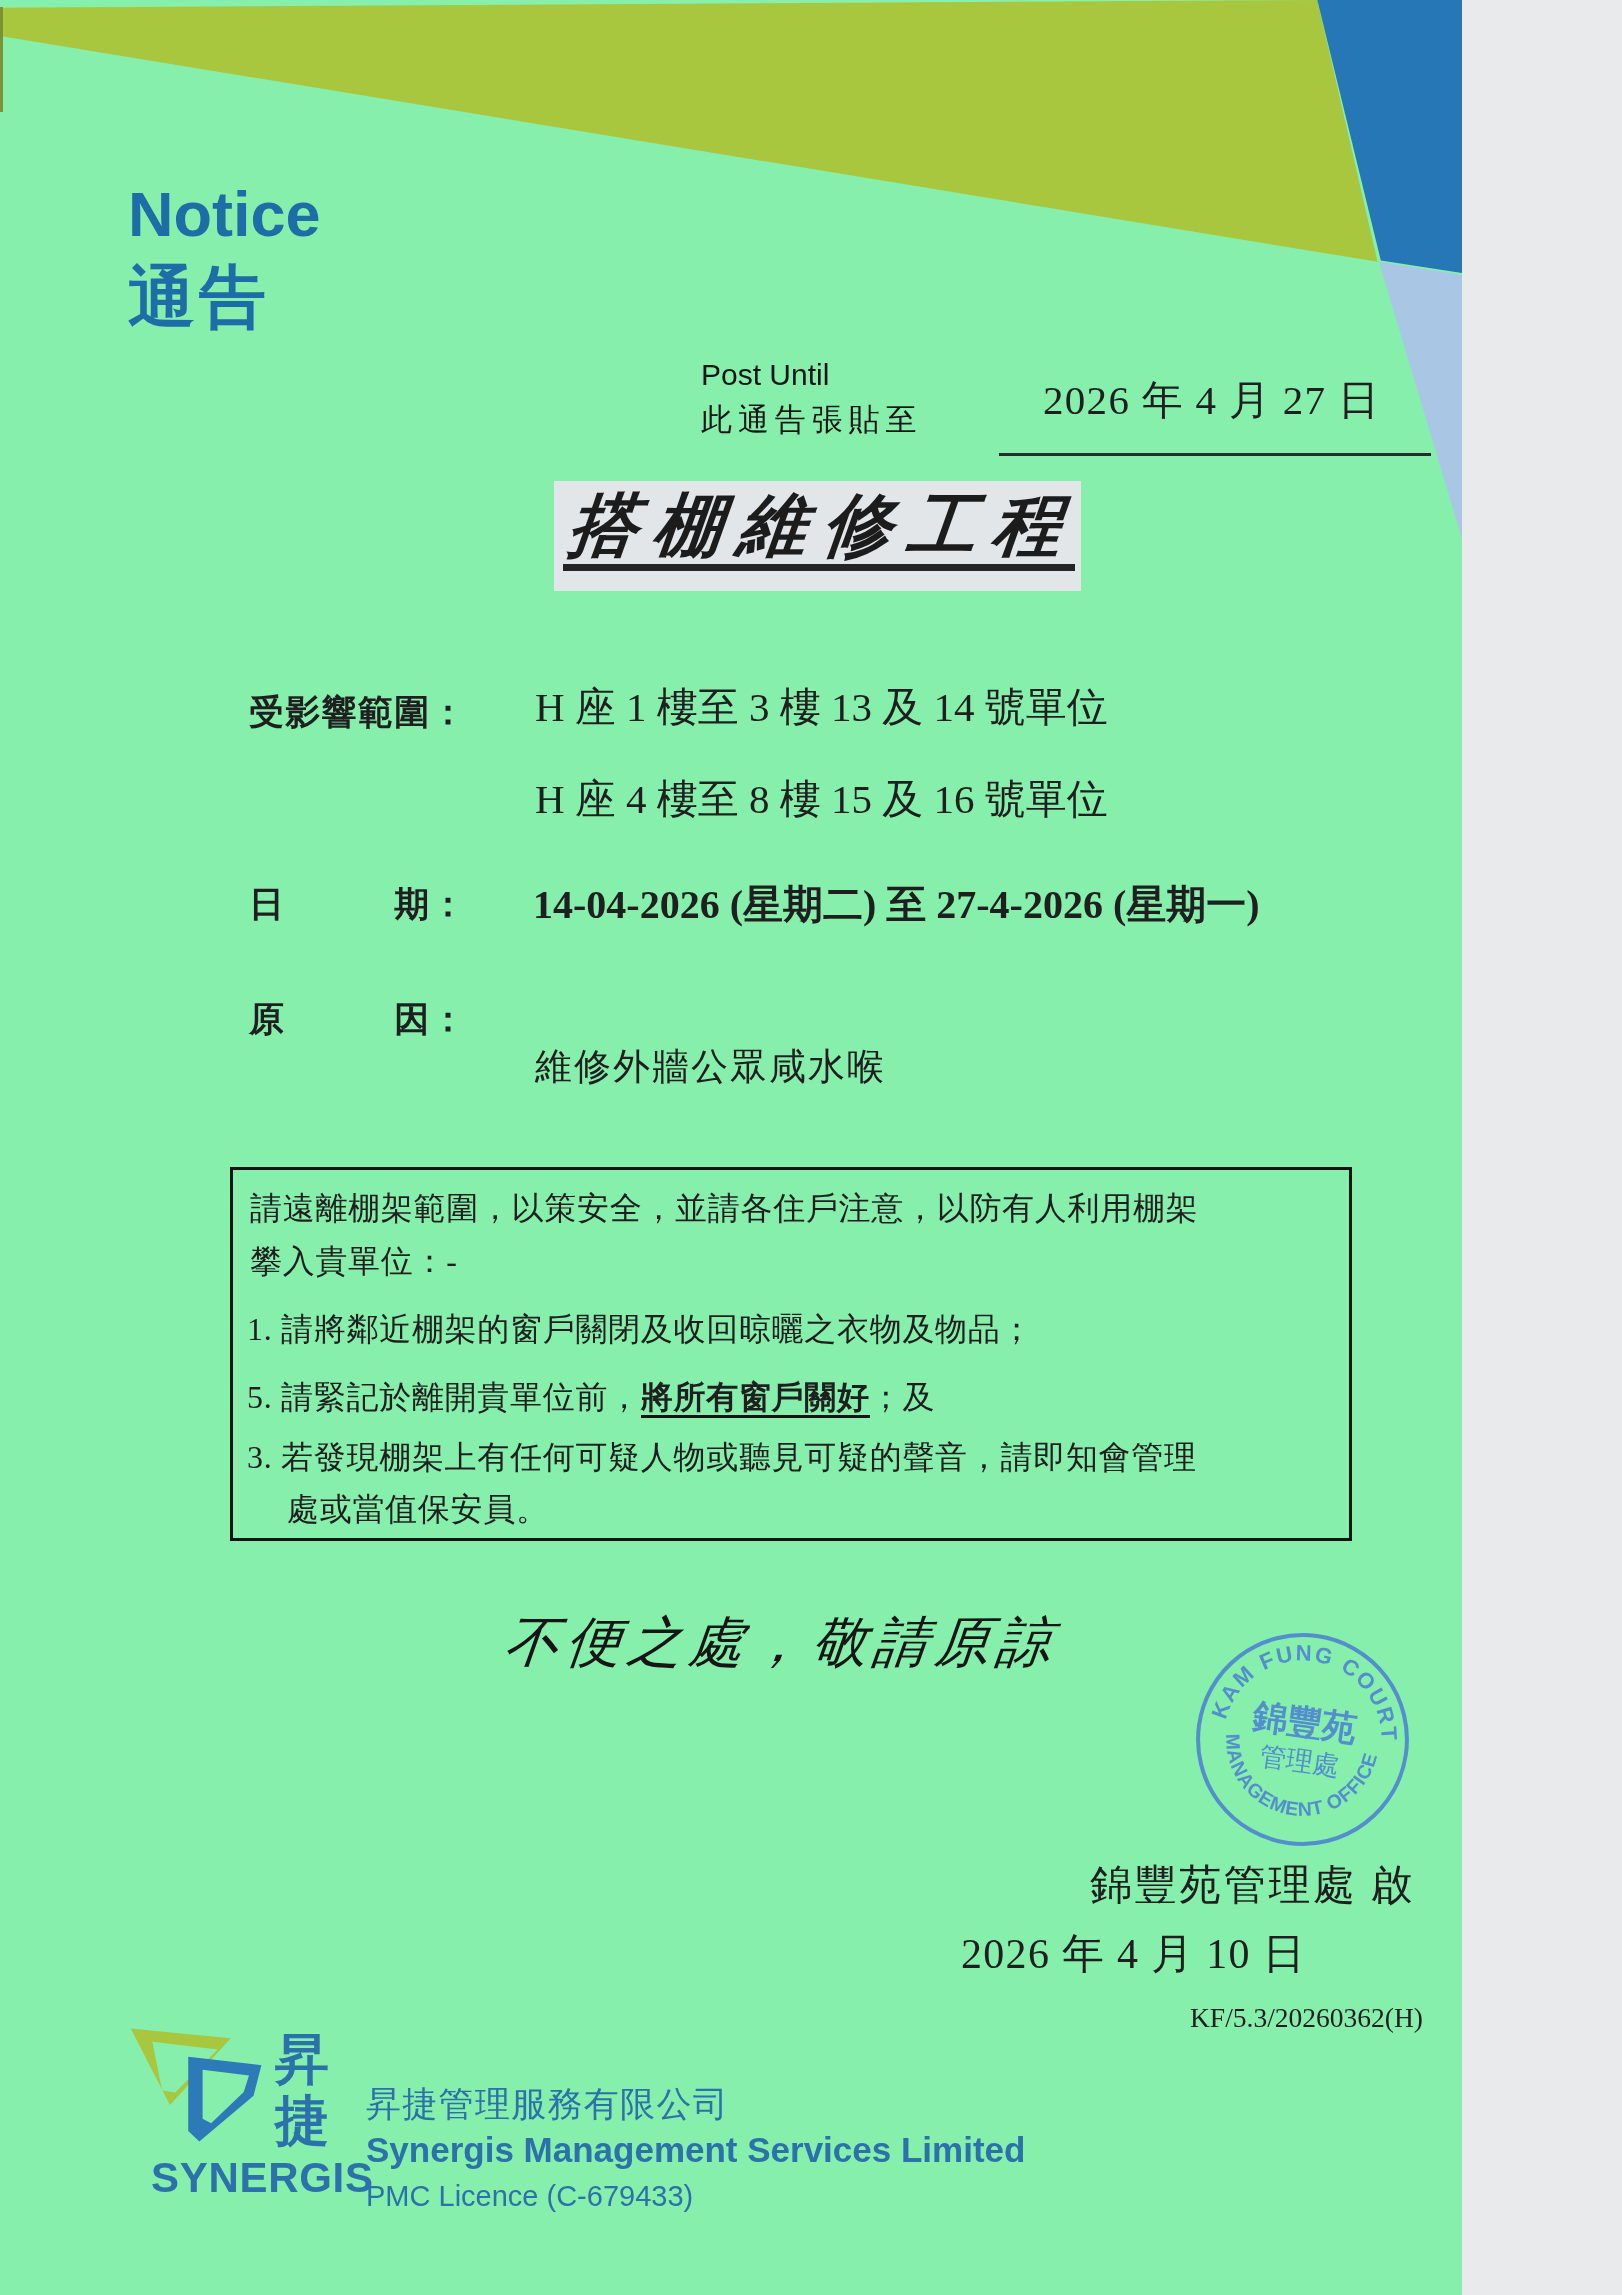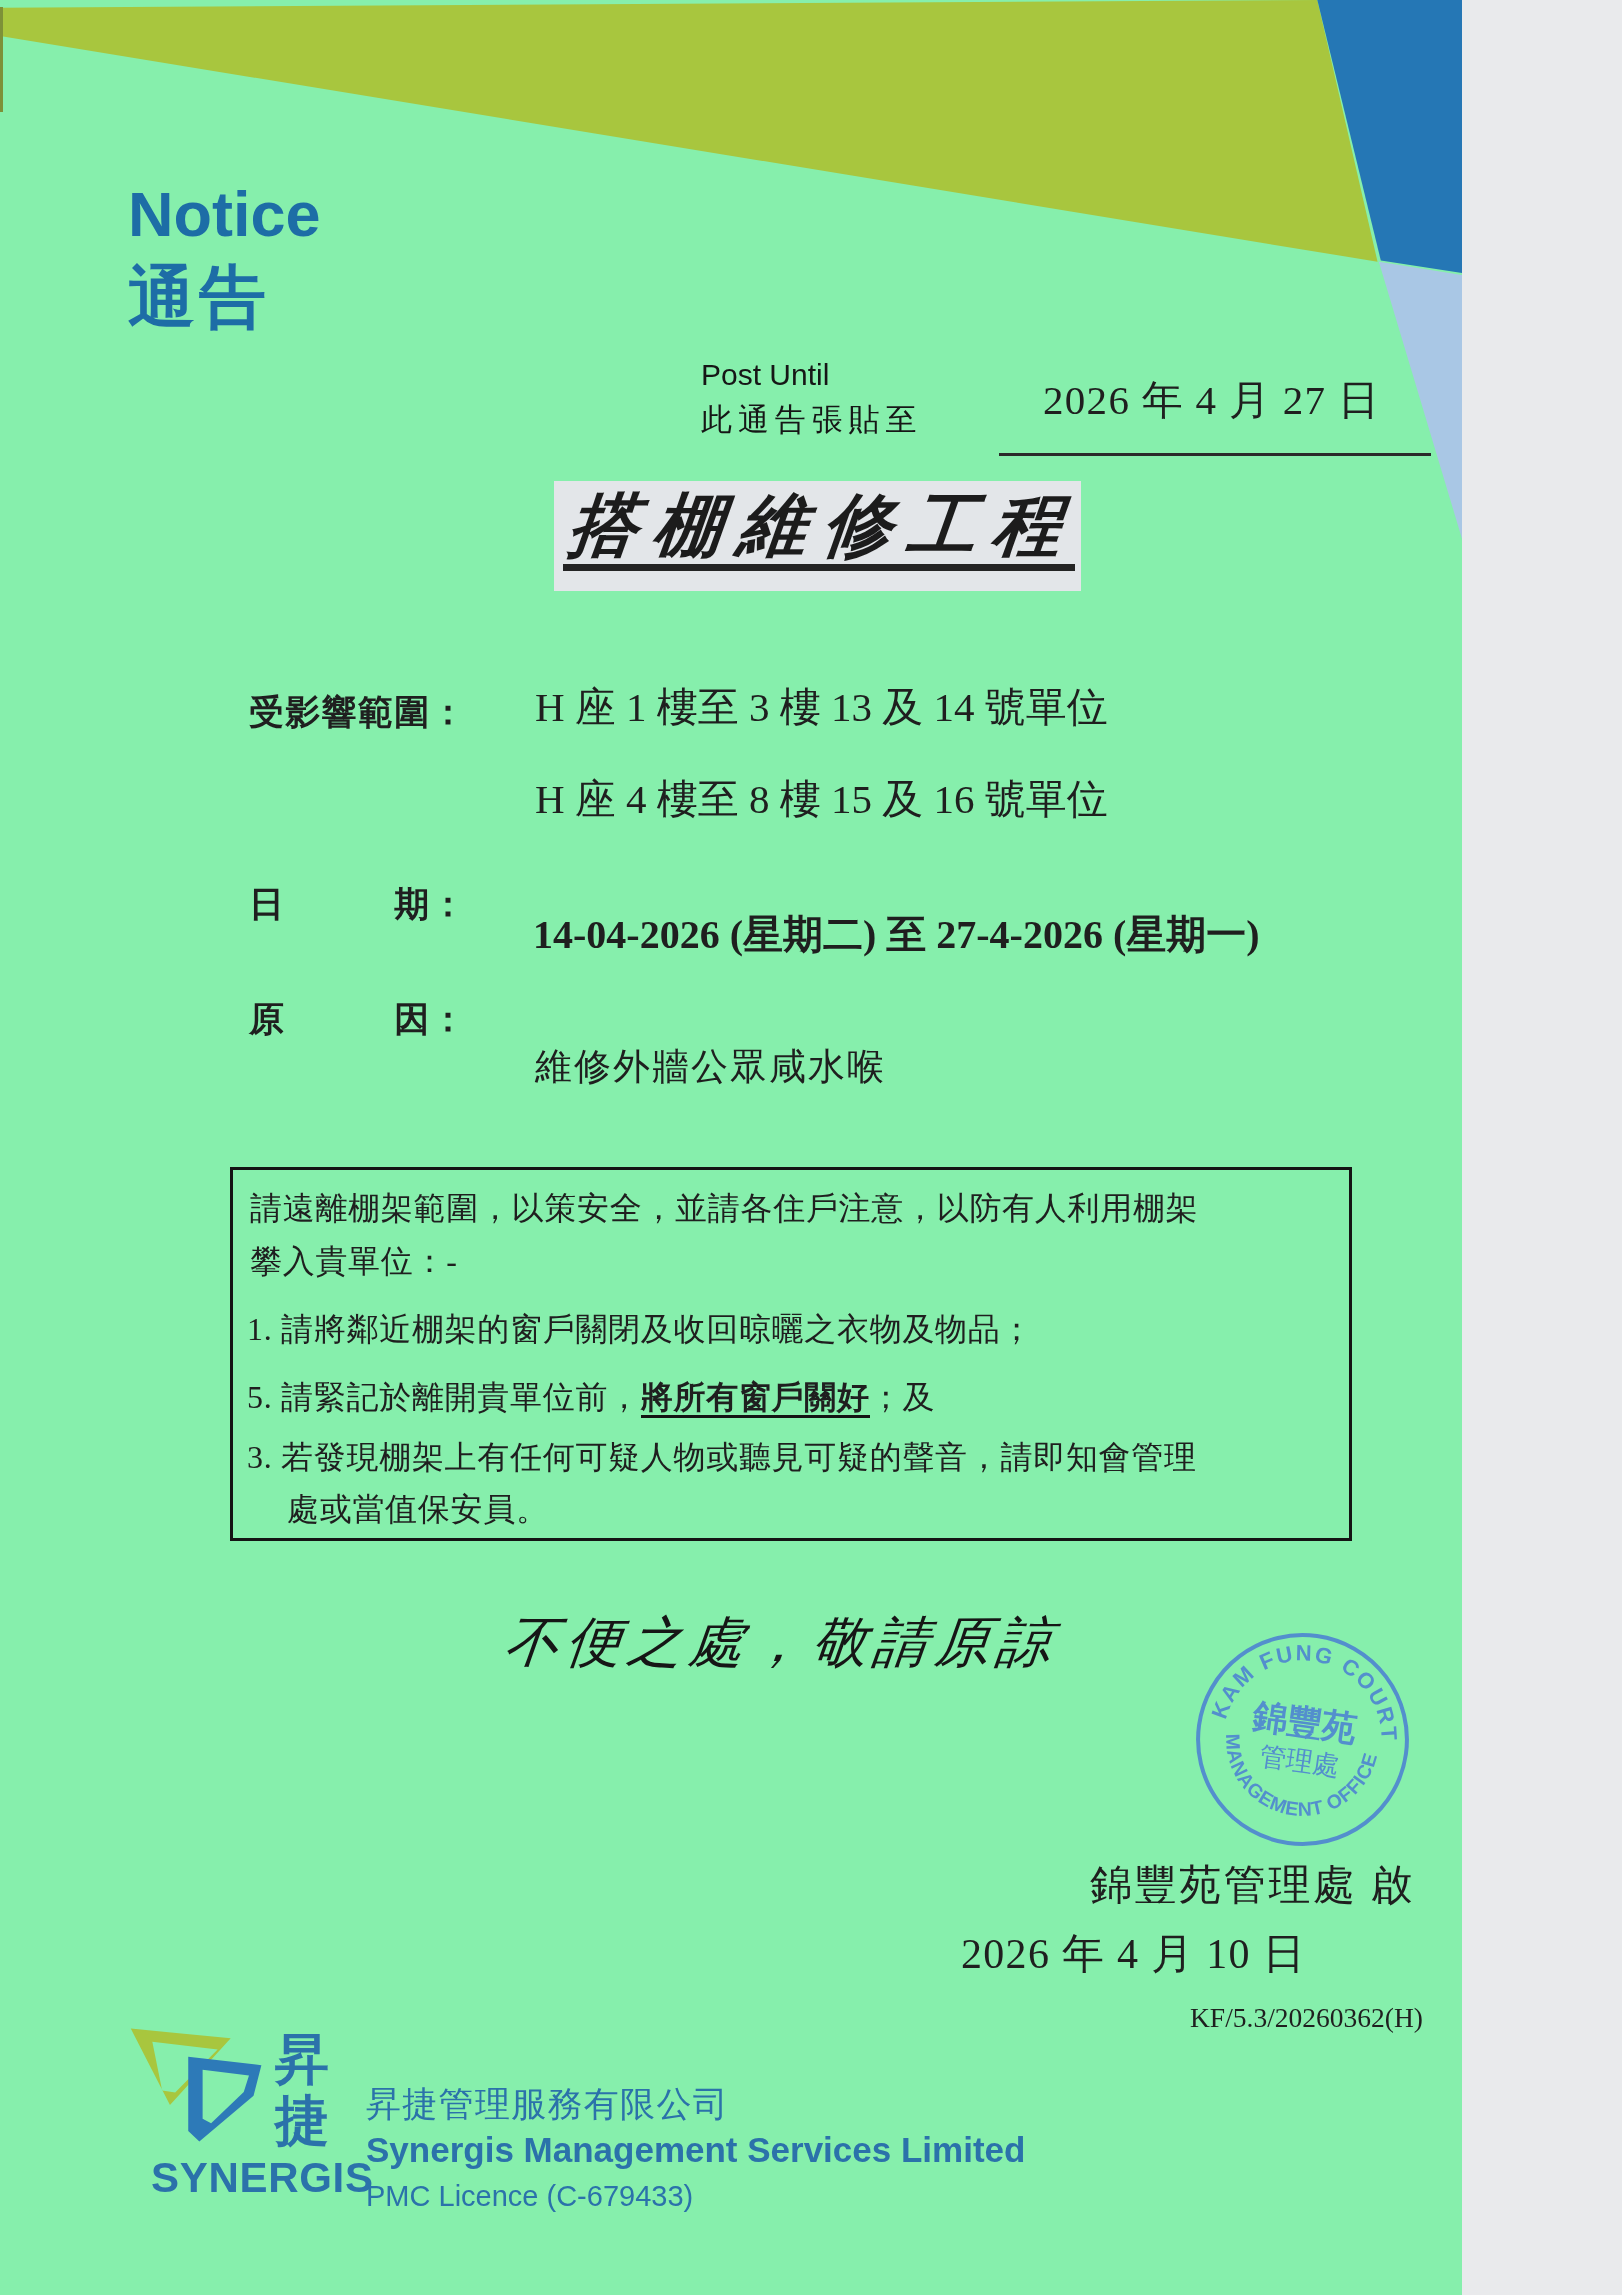--- a/index.html
+++ b/index.html
@@ -24,21 +24,21 @@
   .title-text{left:569px;top:492px;font-size:69px;font-weight:bold;font-style:italic;
               letter-spacing:15.7px;transform:skewX(-6deg);color:#1c1c1c;}
   .title-line{left:563px;top:564px;width:512px;height:6.5px;background:#242424;}
 
   
   .lbl{font-size:35px;font-weight:bold;letter-spacing:1.3px;}
   .affected-lbl{left:249px;top:695px;}
   .affected-1{left:535px;top:687px;font-size:41px;}
   .affected-2{left:535px;top:779px;font-size:41px;}
   .date-lbl{left:249px;top:887px;}
-  .date-val{left:533px;top:915px;font-size:40px;font-weight:bold;}
+  .date-val{left:533px;top:885px;font-size:40px;font-weight:bold;}
   .reason-lbl{left:249px;top:1002px;}
   .reason-val{left:535px;top:1048px;font-size:37px;letter-spacing:2px;}
 
   
   .nbox{left:230px;top:1167px;width:1116px;height:368px;border:3.9px solid #141414;background:transparent;}
   .nline{font-size:32px;letter-spacing:0.7px;font-family:Liberation Serif, serif;}
   .nb1{left:250px;top:1192px;}
   .nb2{left:250px;top:1245px;}
   .nb3{left:247px;top:1313px;}
   .nb4{left:247px;top:1381px;}

